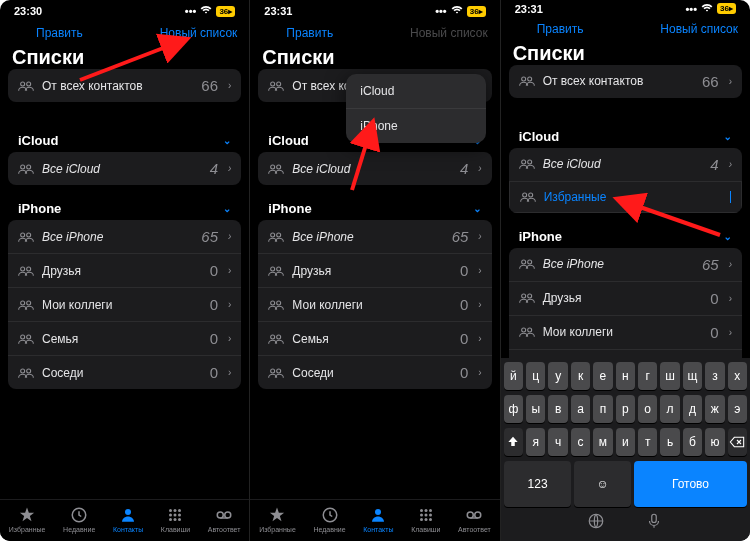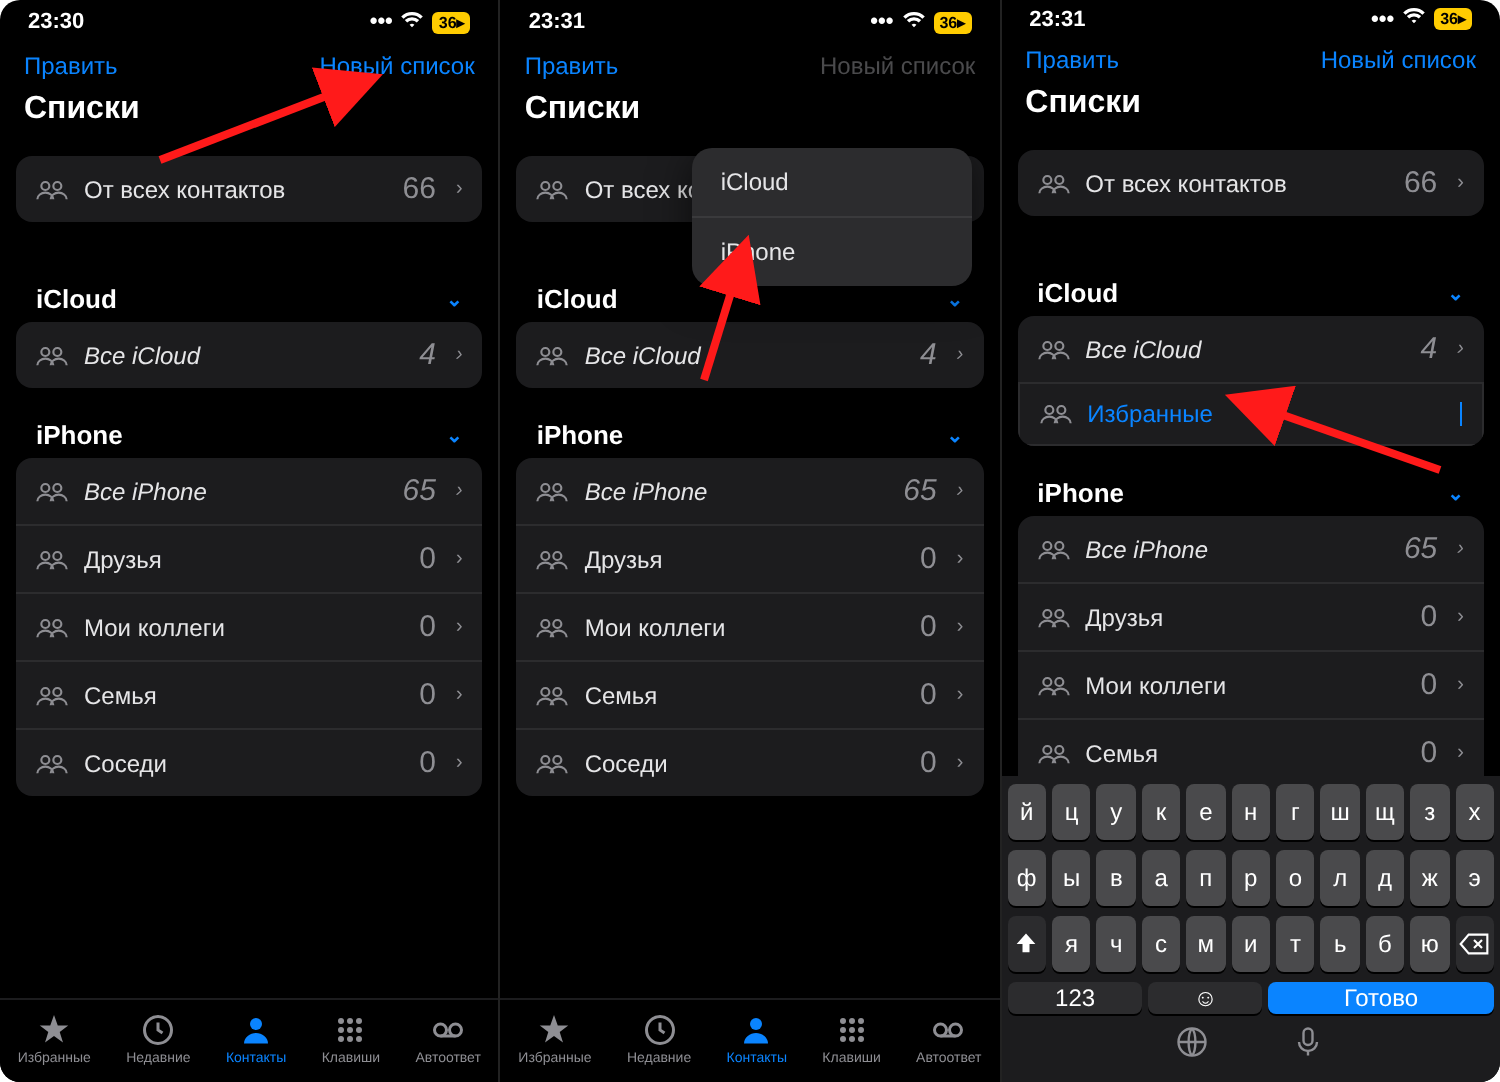--- a/index.html
+++ b/index.html
@@ -52,26 +52,27 @@
   .nav-bar {
     display: flex;
     justify-content: space-between;
     align-items: center;
     padding: 4px 12px 6px;
   }
   .nav-btn {
     color: #0a84ff;
     font-size: 12px;
     cursor: pointer;
+    margin-left: 24px;
   }
   .nav-btn.dim { color: #4a4a4c; }
   .title {
-    font-size: 16px;
+    font-size: 20px;
     font-weight: 700;
-    padding: 0 12px 14px;
+    padding: 0 12px 0;
     color: #fff;
   }
   .content {
     flex: 1 1 auto;
     overflow: hidden;
     padding: 0 8px;
   }
   .row {
     background: #1c1c1e;
     border-radius: 8px;
@@ -184,21 +185,21 @@
     display: flex;
     align-items: center;
     justify-content: center;
     font-size: 12px;
     box-shadow: 0 1px 0 #000;
   }
   .key.dark { background: #2c2c2e; }
   .key.blue { background: #0a84ff; }
   .key.space { flex: 4 1 0; }
   .krow.bottom { margin-bottom: 3px; }
-  .krow.bottom .key { height: 16px; }
+  .krow.bottom .key { height: 46px; }
   .krow.fn { gap: 40px; padding: 2px 20px 0; }
   .fnicon { color: #8e8e93; display:flex; align-items:center; justify-content:center; }
   .fnicon svg { width: 18px; height: 18px; }
   
   .arrow {
     position: absolute;
     z-index: 50;
     pointer-events: none;
   }
 </style>

